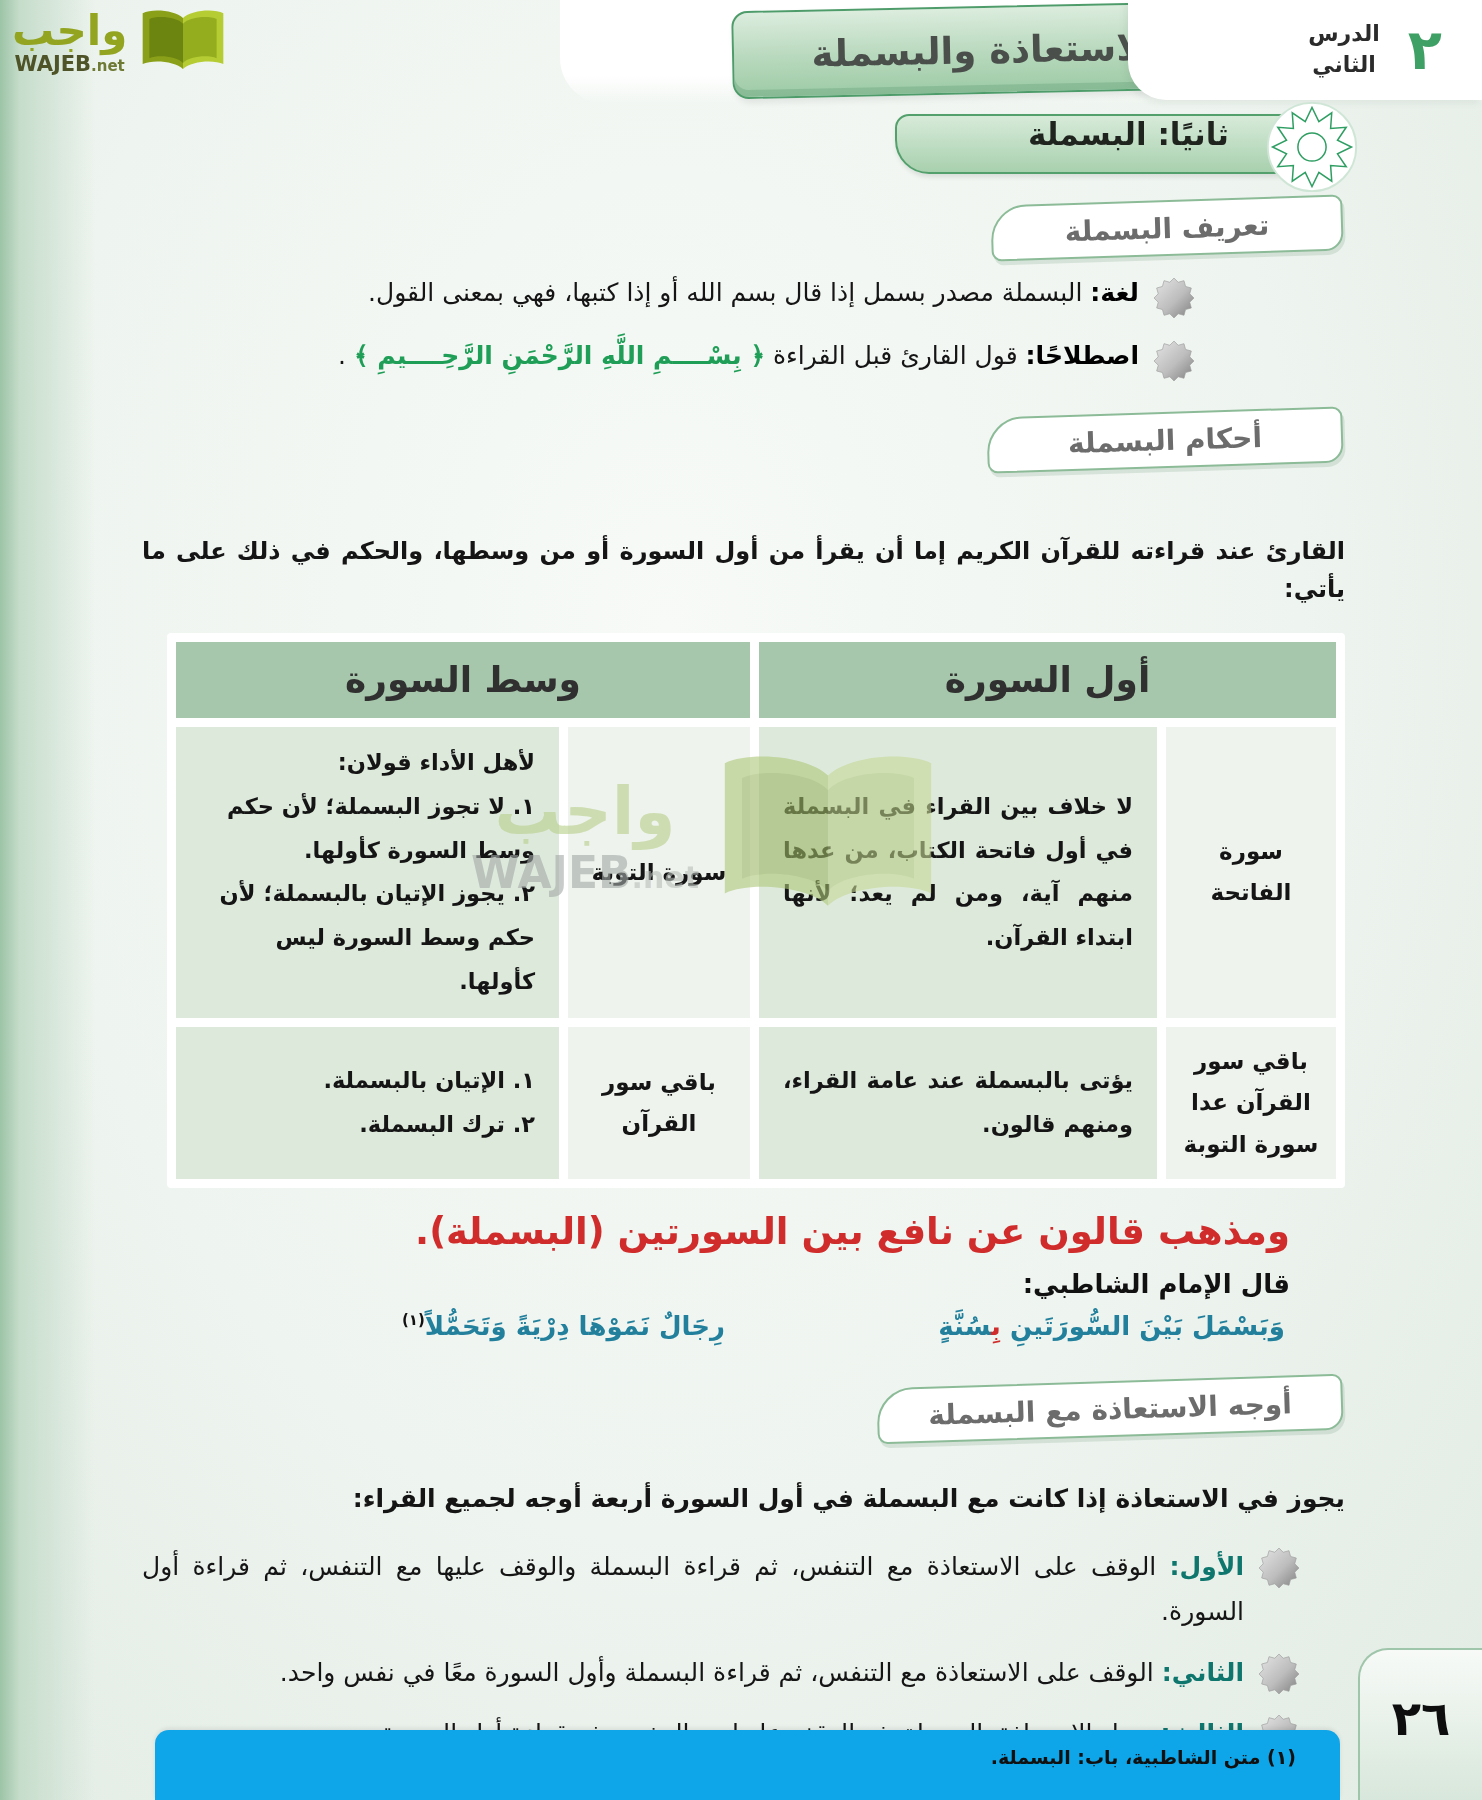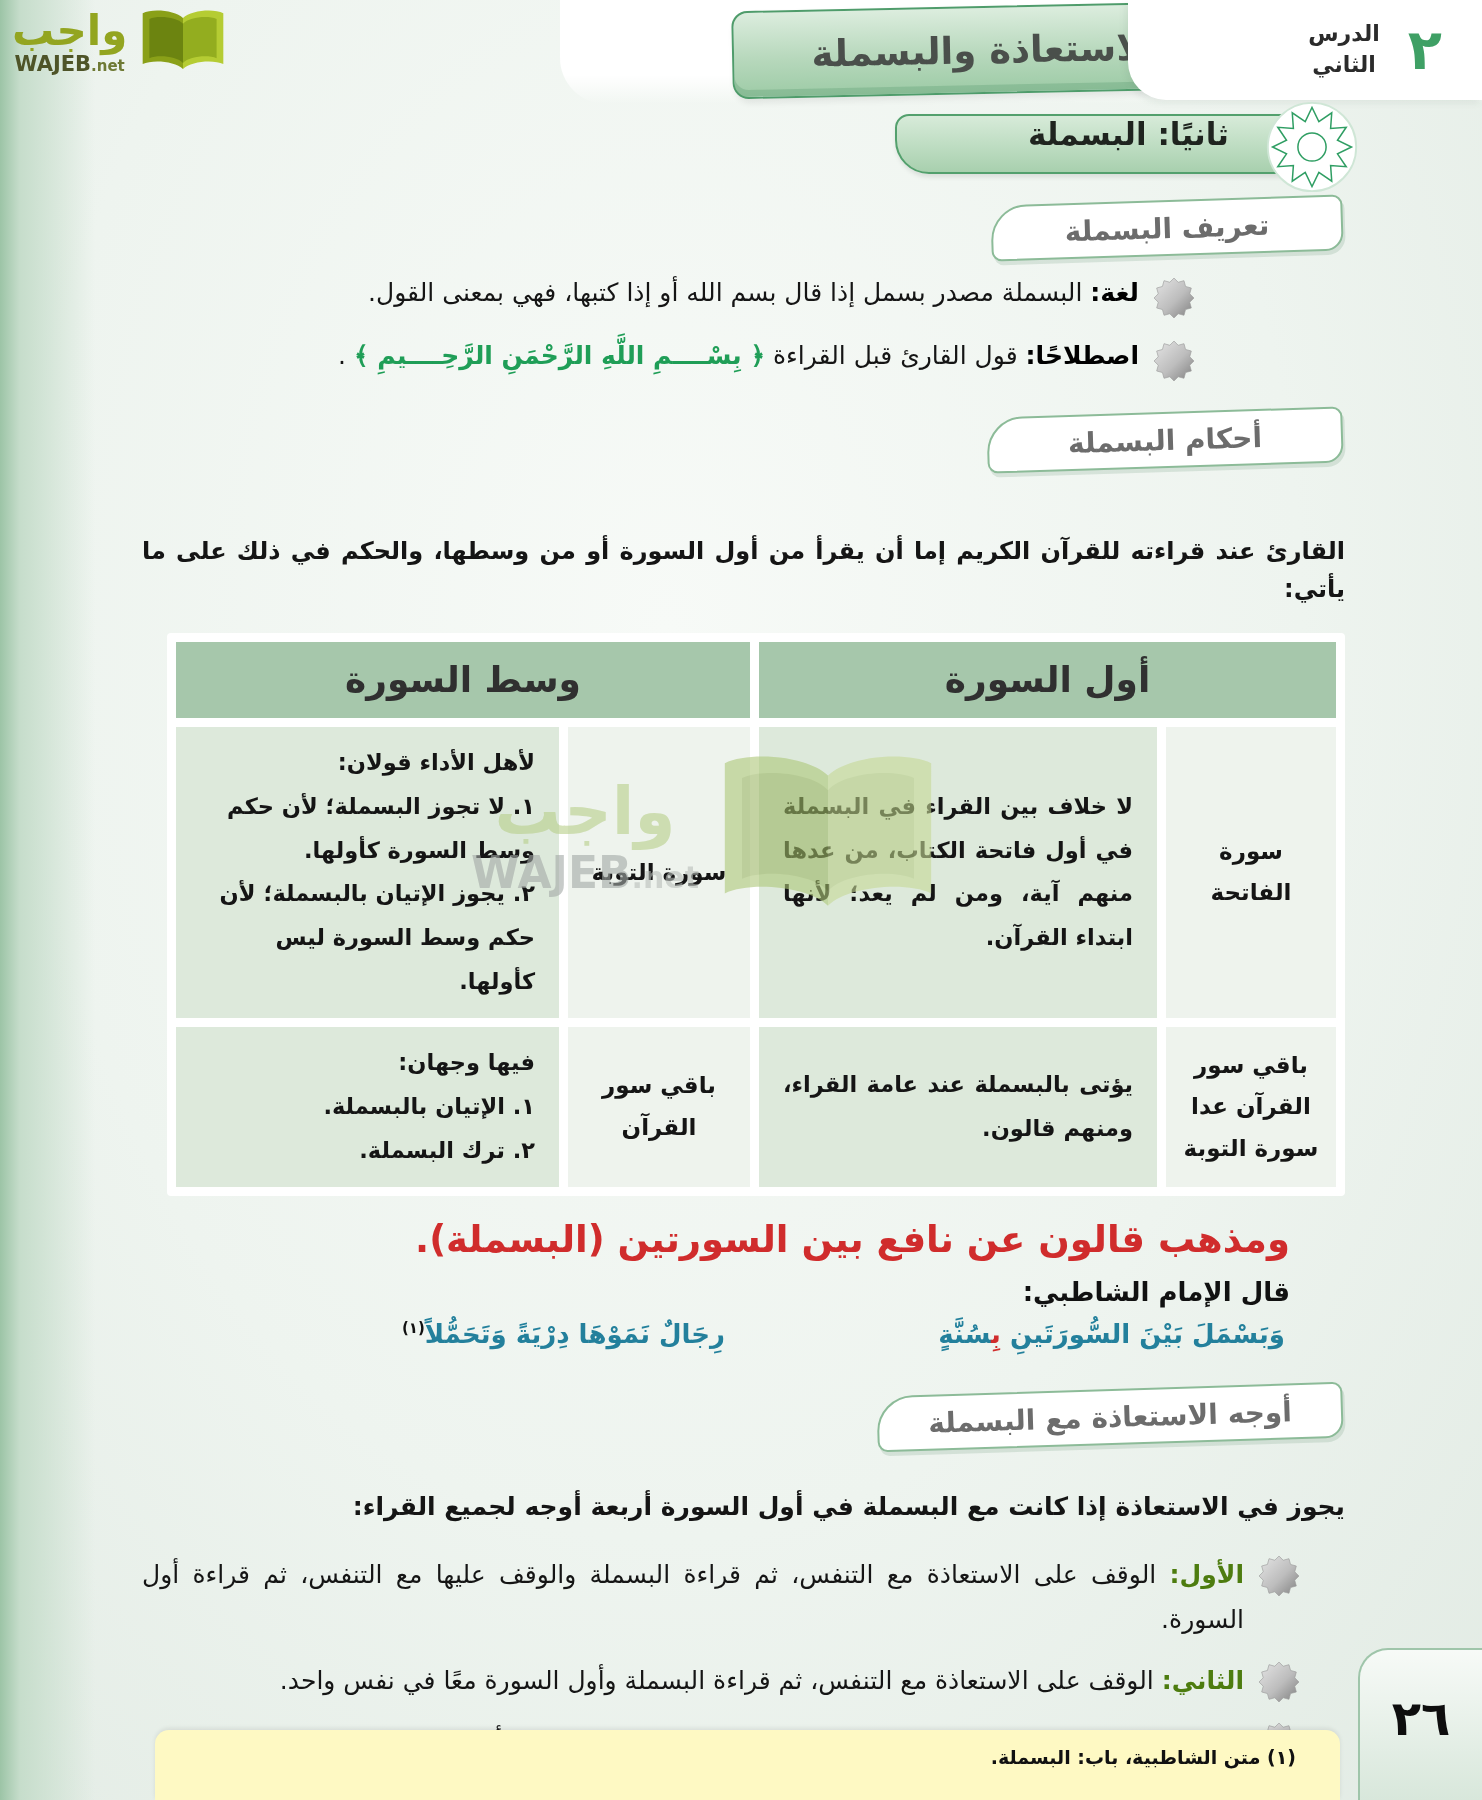--- a/index.html
+++ b/index.html
@@ -93,26 +93,26 @@
   .rednote{margin:22px 55px 16px 0;color:#d02c2c;font-size:37px;font-weight:bold;}
   .imam{margin:16px 55px 0 0;text-align:right;font-size:26px;font-weight:bold;color:#111;}
   .verse{display:flex;margin:12px 60px 0 23px;direction:rtl;}
   .hemi{flex:1;color:#23809c;font-size:26px;font-weight:bold;}
   .hemi .redletter{color:#d02c2c;}
   .ref{font-size:15px;vertical-align:super;color:#111;font-weight:bold;}
 
   .lead2{margin-top:42px;font-size:25px;font-weight:bold;text-align:justify;line-height:1.6;}
   .aspect{display:flex;align-items:flex-start;gap:14px;margin:16px 45px 0 0;
     font-size:25px;line-height:1.8;text-align:justify;}
-  .aspect b{color:#4d7c0f;}
+  .aspect b{color:#0f766e;}
   .aspect .txt{flex:1;}
 
   
   .footnote-box{position:absolute;left:155px;right:142px;bottom:0;height:70px;z-index:2;
-    background:#fef9c3;border-radius:14px 14px 0 0;box-shadow:0 -2px 4px rgba(0,0,0,.08);
+    background:#0ea5e9;border-radius:14px 14px 0 0;box-shadow:0 -2px 4px rgba(0,0,0,.08);
     padding:16px 44px;box-sizing:border-box;direction:rtl;text-align:right;
     font-size:19px;font-weight:bold;color:#111;}
   .pagenum{position:absolute;right:0;bottom:0;width:124px;height:152px;z-index:3;
     background:linear-gradient(180deg,#f7faf7,#d8e7db);
     border:2px solid #9fc5aa;border-right:none;border-bottom:none;border-radius:30px 0 0 0;
     display:flex;align-items:center;justify-content:center;box-sizing:border-box;
     font-size:48px;font-weight:bold;color:#0e0e0e;padding-bottom:14px;}
 </style>
 </head>
 <body>
@@ -208,21 +208,20 @@
       <div class="cell">
         <span class="ln">لأهل الأداء قولان:</span>
         <span class="ln">١. لا تجوز البسملة؛ لأن حكم وسط السورة كأولها.</span>
         <span class="ln">٢. يجوز الإتيان بالبسملة؛ لأن حكم وسط السورة ليس كأولها.</span>
       </div>
 
       <div class="lbl">باقي سور القرآن عدا سورة التوبة</div>
       <div class="cell just">يؤتى بالبسملة عند عامة القراء، ومنهم قالون.</div>
       <div class="lbl">باقي سور القرآن</div>
       <div class="cell">
-        <span class="ln">فيها وجهان:</span>
         <span class="ln">١. الإتيان بالبسملة.</span>
         <span class="ln">٢. ترك البسملة.</span>
       </div>
     </div>
 
     <div class="watermark">
       <div class="wm-text">
         <div class="wm-ar">واجب</div>
         <div class="wm-en"><span>WAJEB</span><span class="tld">.net</span></div>
       </div>

